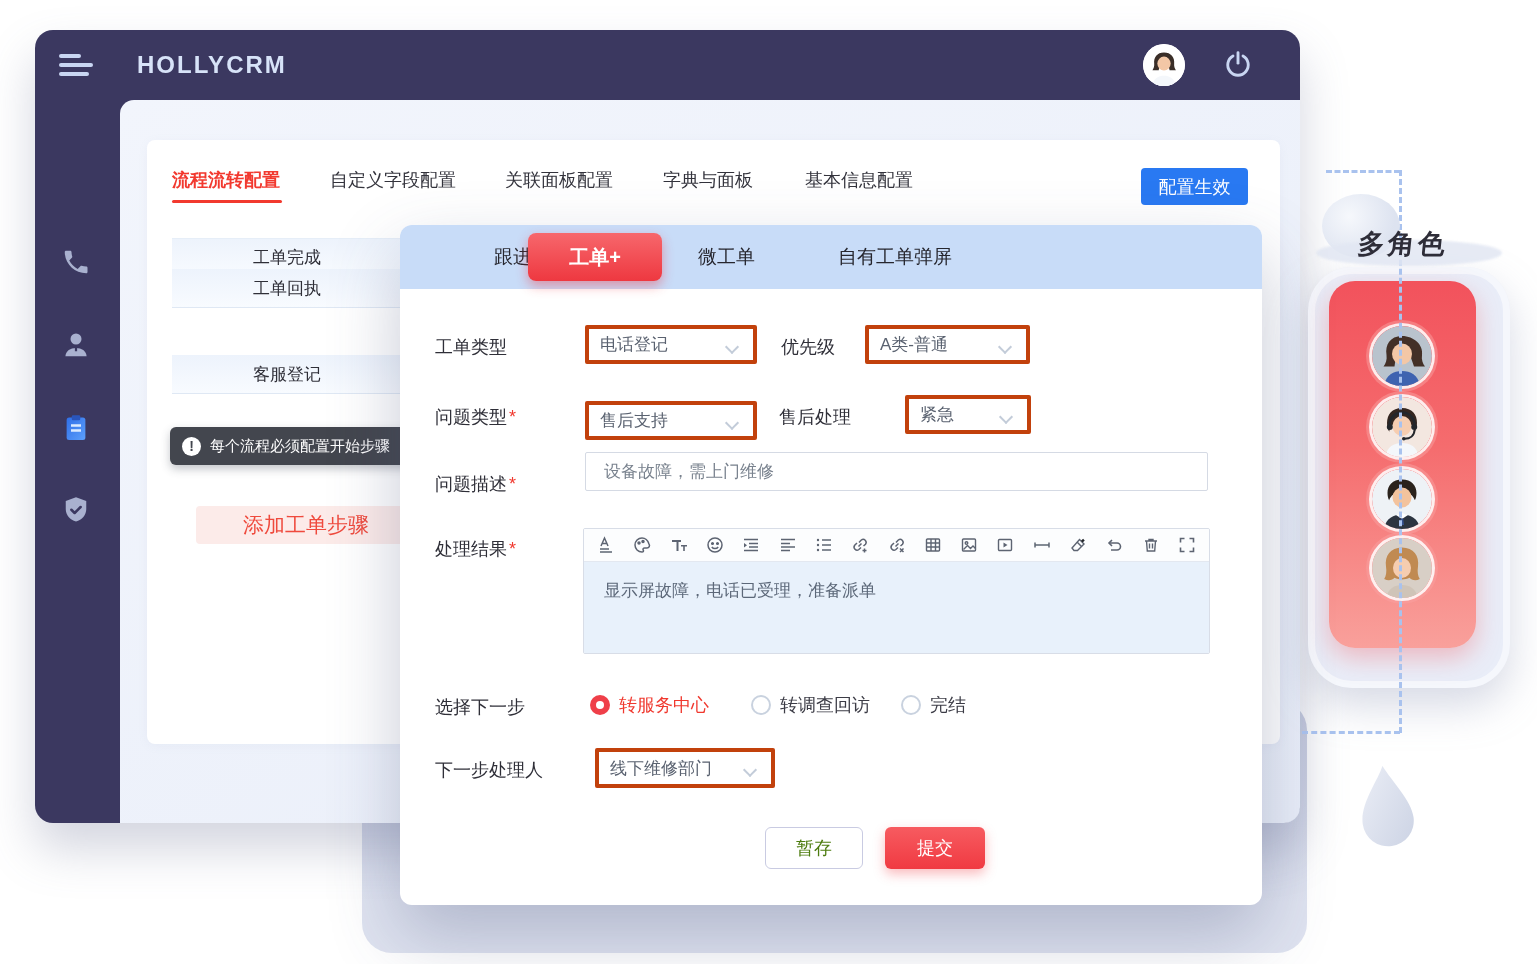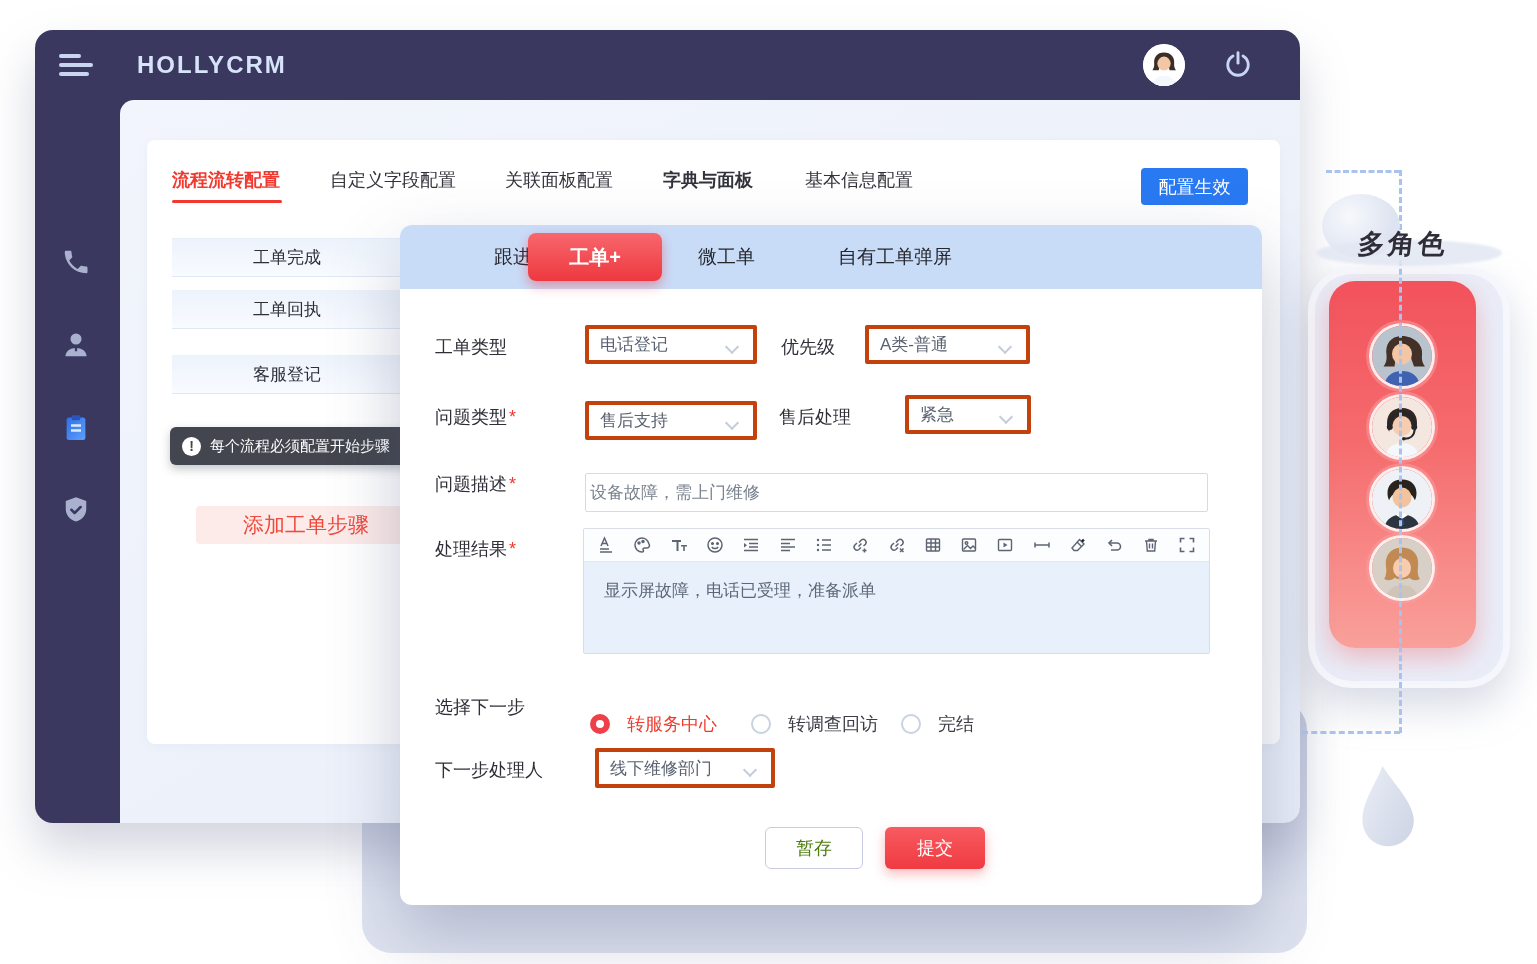--- a/index.html
+++ b/index.html
@@ -39,31 +39,31 @@
 
   
   #config-card { position:absolute; left:147px; top:140px; width:1133px; height:604px;
     background:#ffffff; border-radius:8px; z-index:3; box-shadow:0 2px 10px rgba(150,160,190,.08); }
 
   .cfg-tab { position:absolute; top:168px; font-size:18px; color:#33333c; cursor:pointer; z-index:4; }
   .cfg-tab.active { color:#f2392f; font-weight:700; }
   #cfg-underline { position:absolute; left:172px; top:200px; width:110px; height:3px;
     background:#f2392f; border-radius:2px; z-index:4; }
   #tab-flow { left:172px; } #tab-fields { left:330px; } #tab-panel { left:505px; }
-  #tab-dict { left:663px;font-weight:bold; } #tab-basic { left:805px; }
+  #tab-dict { left:663px; } #tab-basic { left:805px; }
 
   #apply-btn { position:absolute; left:1141px; top:168px; width:107px; height:37px; z-index:4;
     background:#2979f2; color:#fff; font-size:18px; border:none; border-radius:4px;
     display:flex; align-items:center; justify-content:center; cursor:pointer; }
 
   .wf-row { position:absolute; left:172px; width:230px; height:39px; z-index:4;
     background:linear-gradient(180deg,#edf3fc 0%,#f8fbff 100%);
     border-bottom:1px solid #dfe8f4; display:flex; align-items:center; justify-content:center;
     font-size:17px; color:#2f2f38; cursor:pointer; }
-  #wf-0 { top:238px; border-top:1px solid #e6eef8; } #wf-1 { top:290px;text-align:center; } #wf-2 { top:316px; } #wf-3 { top:355px; }
+  #wf-0 { top:238px; border-top:1px solid #e6eef8; } #wf-1 { top:269px;text-align:center; } #wf-2 { top:316px; } #wf-3 { top:355px; }
 
   #flow-tooltip { position:absolute; left:170px; top:427px; height:38px; width:252px; z-index:4;
     background:#43464e; border-radius:6px; display:flex; align-items:center; padding:0 12px;
     box-shadow:0 4px 10px rgba(60,65,80,.3); }
   #flow-tooltip .bang { width:19px; height:19px; border-radius:50%; background:#ffffff; color:#43464e;
     font-weight:700; font-size:14px; display:flex; align-items:center; justify-content:center; flex:0 0 19px; }
   #flow-tooltip .txt { color:#ffffff; font-size:15px; margin-left:9px; white-space:nowrap; }
 
   #add-step-btn { position:absolute; left:196px; top:506px; width:220px; height:38px; z-index:4;
     background:#fcebe9; color:#ef4a3d; font-size:21px; border:none; border-radius:4px;
@@ -87,35 +87,35 @@
   .sel { position:absolute; background:#fff; border:4px solid #c2410c; border-radius:2px;
     font-size:17px; color:#5a6270; display:flex; align-items:center; padding-left:11px; cursor:pointer; }
   .sel::after { content:""; position:absolute; right:16px; top:13px; width:8px; height:8px;
     border-right:2px solid #c3ccd9; border-bottom:2px solid #c3ccd9; transform:rotate(45deg); }
 
   #lbl-ticket-type { left:35px; top:110px; } #sel-ticket-type { left:185px; top:100px; width:172px; height:39px; }
   #lbl-priority { left:381px; top:110px; }  #sel-priority { left:465px; top:100px; width:165px; height:39px; }
   #lbl-issue-type { left:35px; top:180px; } #sel-issue-type { left:185px; top:176px; width:172px; height:39px; }
   #lbl-issue-pri { left:379px; top:180px; } #sel-issue-pri { left:505px; top:170px; width:126px; height:39px; }
   #lbl-issue-desc { left:35px; top:247px; }
-  #inp-issue-desc { position:absolute; left:185px; top:248px; width:623px; height:39px;
+  #inp-issue-desc { position:absolute; left:185px; top:227px; width:623px; height:39px;
     background:#fff; border:1px solid #d5dae4; border-radius:2px; font-size:17px; color:#79828e;
-    display:flex; align-items:center; padding-left:4px; }
+    display:flex; align-items:center; padding-left:18px; }
   #lbl-result { left:35px; top:312px; }
 
   #editor { position:absolute; left:183px; top:303px; width:627px; height:126px;
     border:1px solid #d8dde7; border-radius:2px; overflow:hidden; }
   #editor-toolbar { height:33px; background:#fcfdfe; border-bottom:1px solid #e3e8f0;
     display:flex; align-items:center; justify-content:space-between; padding:0 13px; }
   #editor-toolbar .tbi { width:18px; height:18px; display:flex; align-items:center;
     justify-content:center; cursor:pointer; }
   #editor-body { height:93px; background:#e8f1fb; font-size:17px; color:#5c6879; padding:17px 20px; }
 
   #lbl-next-step { left:35px; top:470px; }
-  .radio-item { position:absolute; top:487px; display:flex; align-items:center; cursor:pointer;gap:8px; }
+  .radio-item { position:absolute; top:468px; display:flex; align-items:center; cursor:pointer; }
   #radio-0 { left:190px; } #radio-1 { left:351px; } #radio-2 { left:501px; }
   .rdot { width:20px; height:20px; border-radius:50%; background:#c9d2df; position:relative; }
   .radio-item.off .rdot { background:#fff; border:2px solid #c9d2df; }
   .radio-item.on .rdot { background:#ef3f49; }
   .radio-item.on .rdot::after { content:""; position:absolute; left:6px; top:6px; width:8px; height:8px;
     border-radius:50%; background:#fff; }
   .radio-item .rlabel { margin-left:9px; font-size:18px; color:#3c3c46; }
   .radio-item.on .rlabel { color:#f0392f; }
 
   #lbl-next-handler { left:35px; top:533px; }

